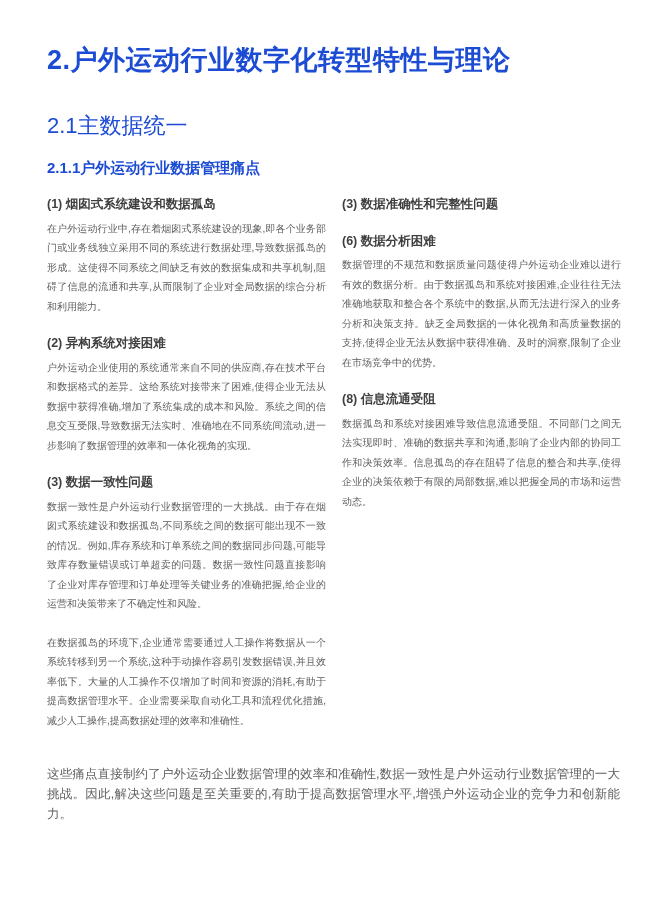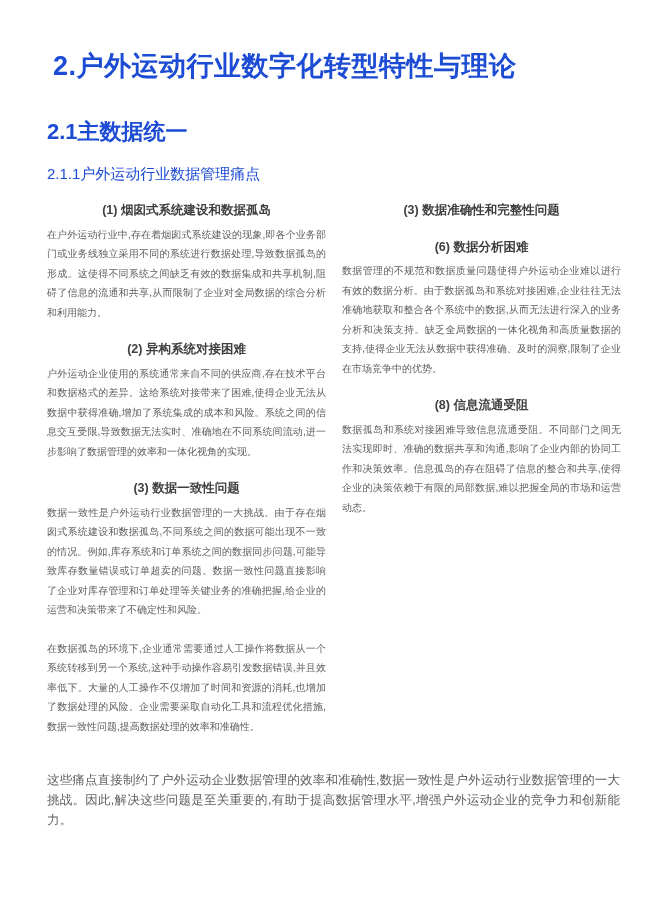--- a/index.html
+++ b/index.html
@@ -18,60 +18,59 @@
     height: 911px;
     overflow: hidden;
     font-family: "Liberation Sans", "DejaVu Sans", sans-serif;
   }
   .page {
     width: 660px;
     height: 911px;
     padding: 44px 40px 0 47px;
   }
   h1.chapter {
-    margin: 6px;
+    margin: 0;
     font-size: 27px;
     line-height: 1.25;
     font-weight: bold;
     color: var(--accent);
     letter-spacing: 0.5px;
   }
   h2.section {
     margin: 35px 0 0 0;
     font-size: 22px;
     line-height: 1.2;
-    font-weight: bold;
+    font-weight: normal;
     color: var(--accent);
   }
   h3.subsection {
     margin: 20px 0 0 0;
     font-size: 15px;
     line-height: 1.2;
-    font-weight: normal;
+    font-weight: bold;
     color: var(--accent);
   }
   .columns {
     display: flex;
     gap: 16px;
     margin-top: 19px;
   }
   .col {
     width: 279px;
     flex: 0 0 279px;
   }
   .pp-section {
     margin: 0 0 19px 0;
   }
   .pp-heading {
     font-size: 12.5px;
     font-weight: bold;
     color: var(--heading);
     margin: 0 0 5px 0;
     line-height: 1.4;
-    text-align: center;
   }
   .pp-body {
     font-size: 10px;
     line-height: 19.5px;
     color: var(--body);
     margin: 0;
     text-align: justify;
     text-justify: inter-character;
   }
   .closing {
@@ -103,21 +102,21 @@
       </section>
       <section class="pp-section">
         <div class="pp-heading">(2) 异构系统对接困难</div>
         <p class="pp-body">户外运动企业使用的系统通常来自不同的供应商,存在技术平台和数据格式的差异。这给系统对接带来了困难,使得企业无法从数据中获得准确,增加了系统集成的成本和风险。系统之间的信息交互受限,导致数据无法实时、准确地在不同系统间流动,进一步影响了数据管理的效率和一体化视角的实现。</p>
       </section>
       <section class="pp-section">
         <div class="pp-heading">(3) 数据一致性问题</div>
         <p class="pp-body">数据一致性是户外运动行业数据管理的一大挑战。由于存在烟囱式系统建设和数据孤岛,不同系统之间的数据可能出现不一致的情况。例如,库存系统和订单系统之间的数据同步问题,可能导致库存数量错误或订单超卖的问题。数据一致性问题直接影响了企业对库存管理和订单处理等关键业务的准确把握,给企业的运营和决策带来了不确定性和风险。</p>
       </section>
       <section class="pp-section">
-        <p class="pp-body">在数据孤岛的环境下,企业通常需要通过人工操作将数据从一个系统转移到另一个系统,这种手动操作容易引发数据错误,并且效率低下。大量的人工操作不仅增加了时间和资源的消耗,也增加了数据处理的风险。企业需要采取自动化工具和流程优化措施,数据一致性问题,提高数据处理的效率和准确性。</p>
+        <p class="pp-body">在数据孤岛的环境下,企业通常需要通过人工操作将数据从一个系统转移到另一个系统,这种手动操作容易引发数据错误,并且效率低下。大量的人工操作不仅增加了时间和资源的消耗,有助于提高数据管理水平。企业需要采取自动化工具和流程优化措施,减少人工操作,提高数据处理的效率和准确性。</p>
       </section>
     </div>
 
     <div class="col">
       <section class="pp-section">
         <div class="pp-heading">(3) 数据准确性和完整性问题</div>
       </section>
       <section class="pp-section">
         <div class="pp-heading">(6) 数据分析困难</div>
         <p class="pp-body">数据管理的不规范和数据质量问题使得户外运动企业难以进行有效的数据分析。由于数据孤岛和系统对接困难,企业往往无法准确地获取和整合各个系统中的数据,从而无法进行深入的业务分析和决策支持。缺乏全局数据的一体化视角和高质量数据的支持,使得企业无法从数据中获得准确、及时的洞察,限制了企业在市场竞争中的优势。</p>

